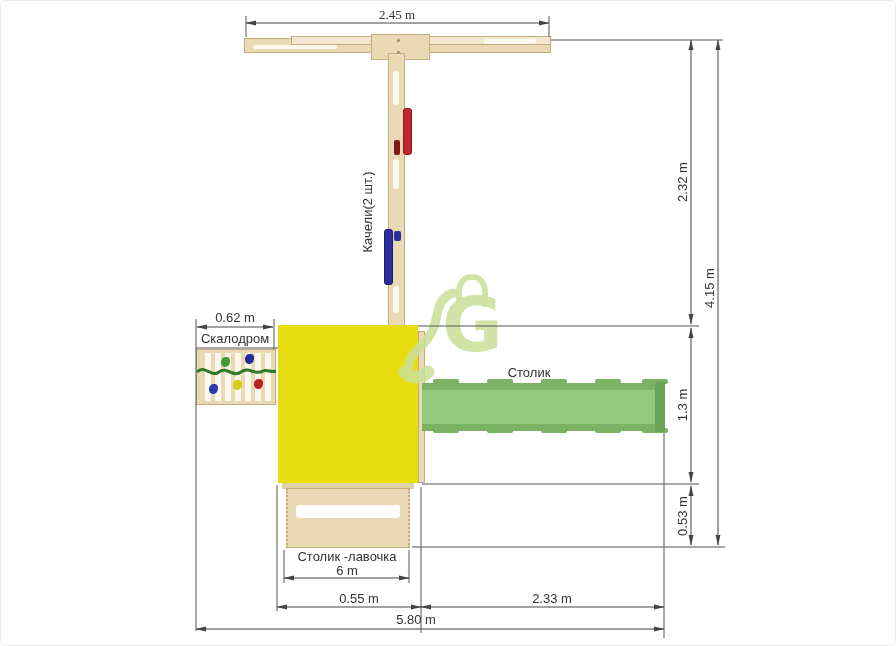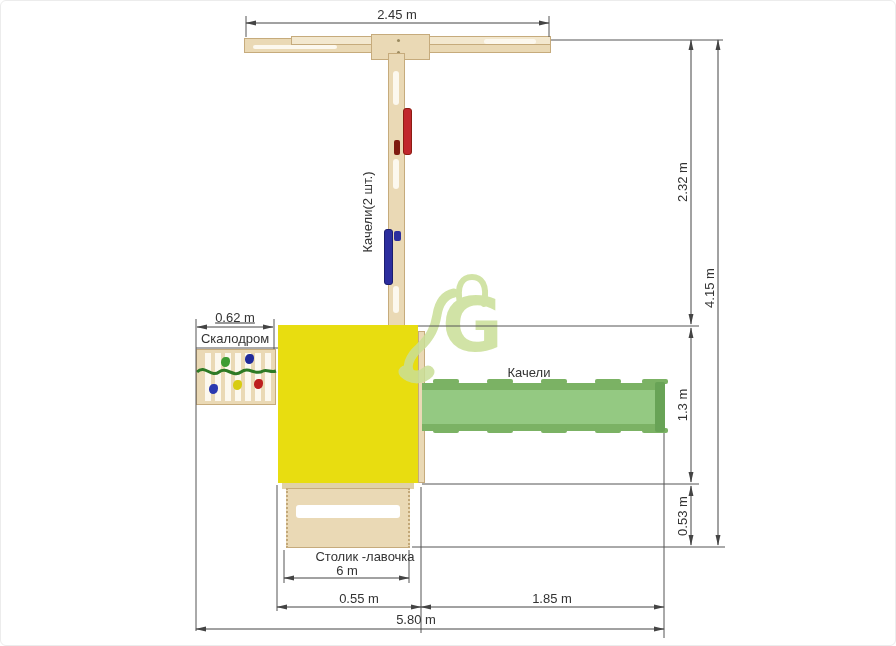--- a/index.html
+++ b/index.html
@@ -112,28 +112,28 @@
       <line x1="690" y1="327" x2="690" y2="481" marker-start="url(#arr)" marker-end="url(#arr)"></line>
       <line x1="690" y1="485" x2="690" y2="544" marker-start="url(#arr)" marker-end="url(#arr)"></line>
       <line x1="196" y1="326" x2="272" y2="326" marker-start="url(#arr)" marker-end="url(#arr)"></line>
       <line x1="283" y1="577" x2="408" y2="577" marker-start="url(#arr)" marker-end="url(#arr)"></line>
       <line x1="276" y1="606" x2="420" y2="606" marker-start="url(#arr)" marker-end="url(#arr)"></line>
       <line x1="420" y1="606" x2="663" y2="606" marker-start="url(#arr)" marker-end="url(#arr)"></line>
       <line x1="195" y1="628" x2="663" y2="628" marker-start="url(#arr)" marker-end="url(#arr)"></line>
     </g>
   </svg>
 
-  <div class="lbl" style="left:396px;top:13px;">2.45 m</div>
+  <div class="lbl" style="left:396px;top:13px;font-family:Liberation Serif, serif;">2.45 m</div>
   <div class="lbl rot" style="left:681px;top:181px;">2.32 m</div>
   <div class="lbl rot" style="left:708px;top:287px;">4.15 m</div>
   <div class="lbl rot" style="left:681px;top:404px;">1.3 m</div>
   <div class="lbl rot" style="left:681px;top:515px;">0.53 m</div>
-  <div class="lbl" style="left:234px;top:316px;text-decoration:underline;">0.62 m</div>
+  <div class="lbl" style="left:234px;top:316px;">0.62 m</div>
   <div class="lbl" style="left:234px;top:337px;">Скалодром</div>
   <div class="lbl rot" style="left:366px;top:211px;">Качели(2 шт.)</div>
-  <div class="lbl" style="left:528px;top:371px;">Качели</div>
-  <div class="lbl" style="left:346px;top:555px;margin-left:18px;">Столик -лавочка</div>
+  <div class="lbl" style="left:528px;top:371px;">Столик</div>
+  <div class="lbl" style="left:346px;top:555px;">Столик -лавочка</div>
   <div class="lbl" style="left:346px;top:569px;">6 m</div>
   <div class="lbl" style="left:358px;top:597px;">0.55 m</div>
-  <div class="lbl" style="left:551px;top:597px;">1.85 m</div>
+  <div class="lbl" style="left:551px;top:597px;">2.33 m</div>
   <div class="lbl" style="left:415px;top:618px;">5.80 m</div>
 
 </div>
 
 </body></html>

